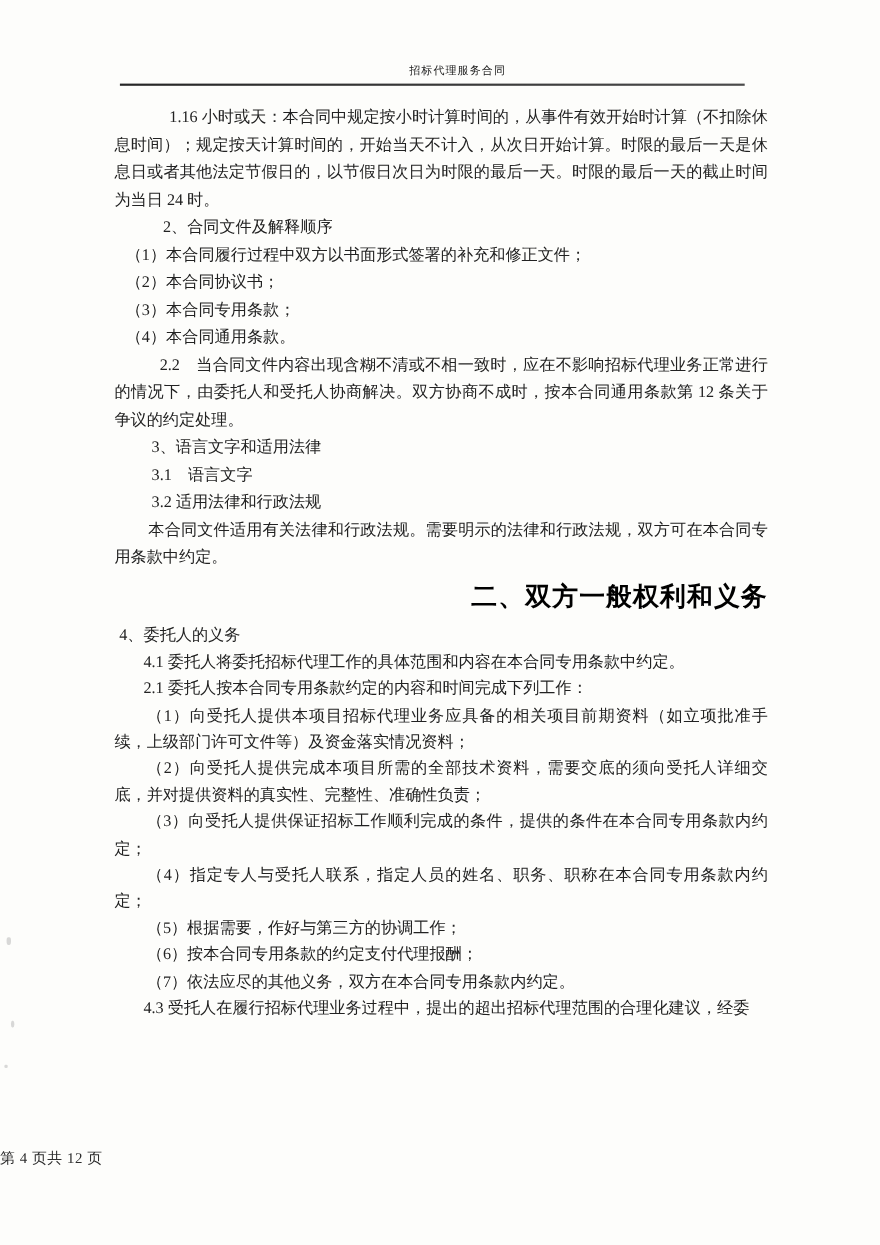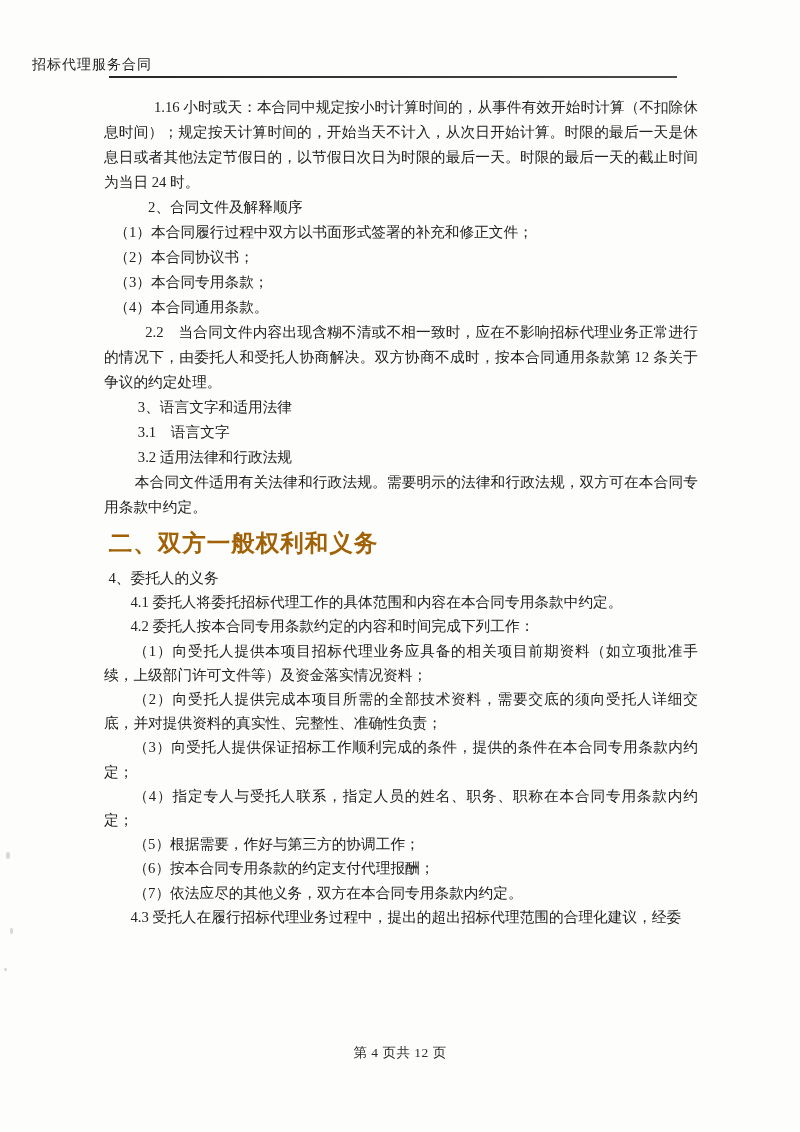--- a/index.html
+++ b/index.html
@@ -12,21 +12,22 @@
     width: 800px;
     height: 1132px;
     margin: 0 auto;
     background: #fdfdfb;
     overflow: hidden;
     color: #1f1f1f;
   }
   
   .doc-header-title {
     padding-top: 56px;
-    font-size: 14px;
+    text-align: center;
+    font-size: 10px;
     letter-spacing: 1px;
     color: #1b1b1b;
     line-height: 18px;
     padding-left: 32px;
   }
   .header-rule {
     position: absolute;
     left: 109px;
     top: 76px;
     width: 568px;
@@ -47,41 +48,41 @@
   .doc-body p { margin: 0; }
   .sec4 p { line-height: 24.2px; }
 
   .h-main {
     margin: 8px 0 8px 0;
     font-size: 23.5px;
     font-weight: 700;
     line-height: 30px;
     text-indent: 0.2em;
     letter-spacing: 1px;
-    color: #a16207;
-    text-align: left;
+    color: #000000;
+    text-align: right;
   }
   
   .i03 { text-indent: 0.3em; }
   .i07 { text-indent: 0.7em; }
   .i18 { text-indent: 1.8em; }
   .i20 { text-indent: 2.0em; }
   .i21 { text-indent: 2.1em; }
   .i23 { text-indent: 2.3em; }
   .i28 { text-indent: 2.8em; }
   .i30 { text-indent: 3.0em; }
   .i34 { text-indent: 3.4em; font-family: Liberation Serif, serif; }
 
   
   .page-footer {
     position: absolute;
     left: 0;
     right: 0;
     top: 1044px;
-    text-align: center;
+    text-align: left;
     font-size: 13.5px;
     letter-spacing: 0.5px;
     color: #2c2c2c;
   }
   
   .speck {
     position: absolute;
     background: #b9b9b9;
     opacity: 0.55;
     border-radius: 40%;
@@ -114,21 +115,21 @@
       <p class="i23">3.1　语言文字</p>
       <p class="i23">3.2 适用法律和行政法规</p>
       <p class="i21">本合同文件适用有关法律和行政法规。需要明示的法律和行政法规，双方可在本合同专用条款中约定。</p>
     </section>
 
     <h2 class="h-main">二、双方一般权利和义务</h2>
 
     <section class="sec4">
       <p class="i03">4、委托人的义务</p>
       <p class="i18">4.1 委托人将委托招标代理工作的具体范围和内容在本合同专用条款中约定。</p>
-      <p class="i18">4.2 委托人按本合同专用条款约定的内容和时间完成下列工作：</p>
+      <p class="i18">2.1 委托人按本合同专用条款约定的内容和时间完成下列工作：</p>
       <p class="i20">（1）向受托人提供本项目招标代理业务应具备的相关项目前期资料（如立项批准手续，上级部门许可文件等）及资金落实情况资料；</p>
       <p class="i20">（2）向受托人提供完成本项目所需的全部技术资料，需要交底的须向受托人详细交底，并对提供资料的真实性、完整性、准确性负责；</p>
       <p class="i20">（3）向受托人提供保证招标工作顺利完成的条件，提供的条件在本合同专用条款内约定；</p>
       <p class="i20">（4）指定专人与受托人联系，指定人员的姓名、职务、职称在本合同专用条款内约定；</p>
       <p class="i20">（5）根据需要，作好与第三方的协调工作；</p>
       <p class="i20">（6）按本合同专用条款的约定支付代理报酬；</p>
       <p class="i20">（7）依法应尽的其他义务，双方在本合同专用条款内约定。</p>
       <p class="i18">4.3 受托人在履行招标代理业务过程中，提出的超出招标代理范围的合理化建议，经委</p>
     </section>
 

